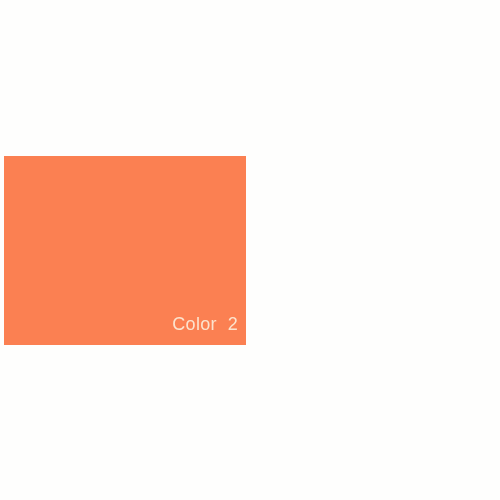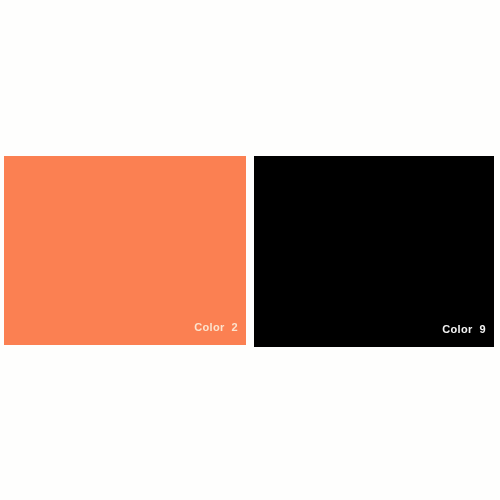--- a/index.html
+++ b/index.html
@@ -41,36 +41,33 @@
 
   #swatch-right {
     left: 254px;
     top: 156px;
     width: 240px;
     height: 191px;
   }
 
   .swatch-label {
     font-family: "Liberation Sans", sans-serif;
-    font-size: 11px;
-    font-weight: 700;
+    font-size: 18px;
+    font-weight: 400;
     letter-spacing: 0.35px;
     line-height: 1;
     white-space: pre;
     padding: 0 8px 12px 0;
     user-select: none;
     margin-top: 37px;
   }
 </style>
 </head>
 <body>
 
 <div id="swatch-canvas" style="background-color: rgb(254, 254, 253);">
 
   <div class="swatch" id="swatch-left" style="background-color: rgb(251, 128, 82);">
     <span class="swatch-label" style="color: rgb(252, 227, 206);">Color  2</span>
   </div>
 
-  <div class="swatch" id="swatch-right" style="background-color: rgb(0, 0, 0);">
-    <span class="swatch-label" style="color: rgb(244, 244, 244);">Color  9</span>
-  </div>
 
 </div>
 
 </body></html>

